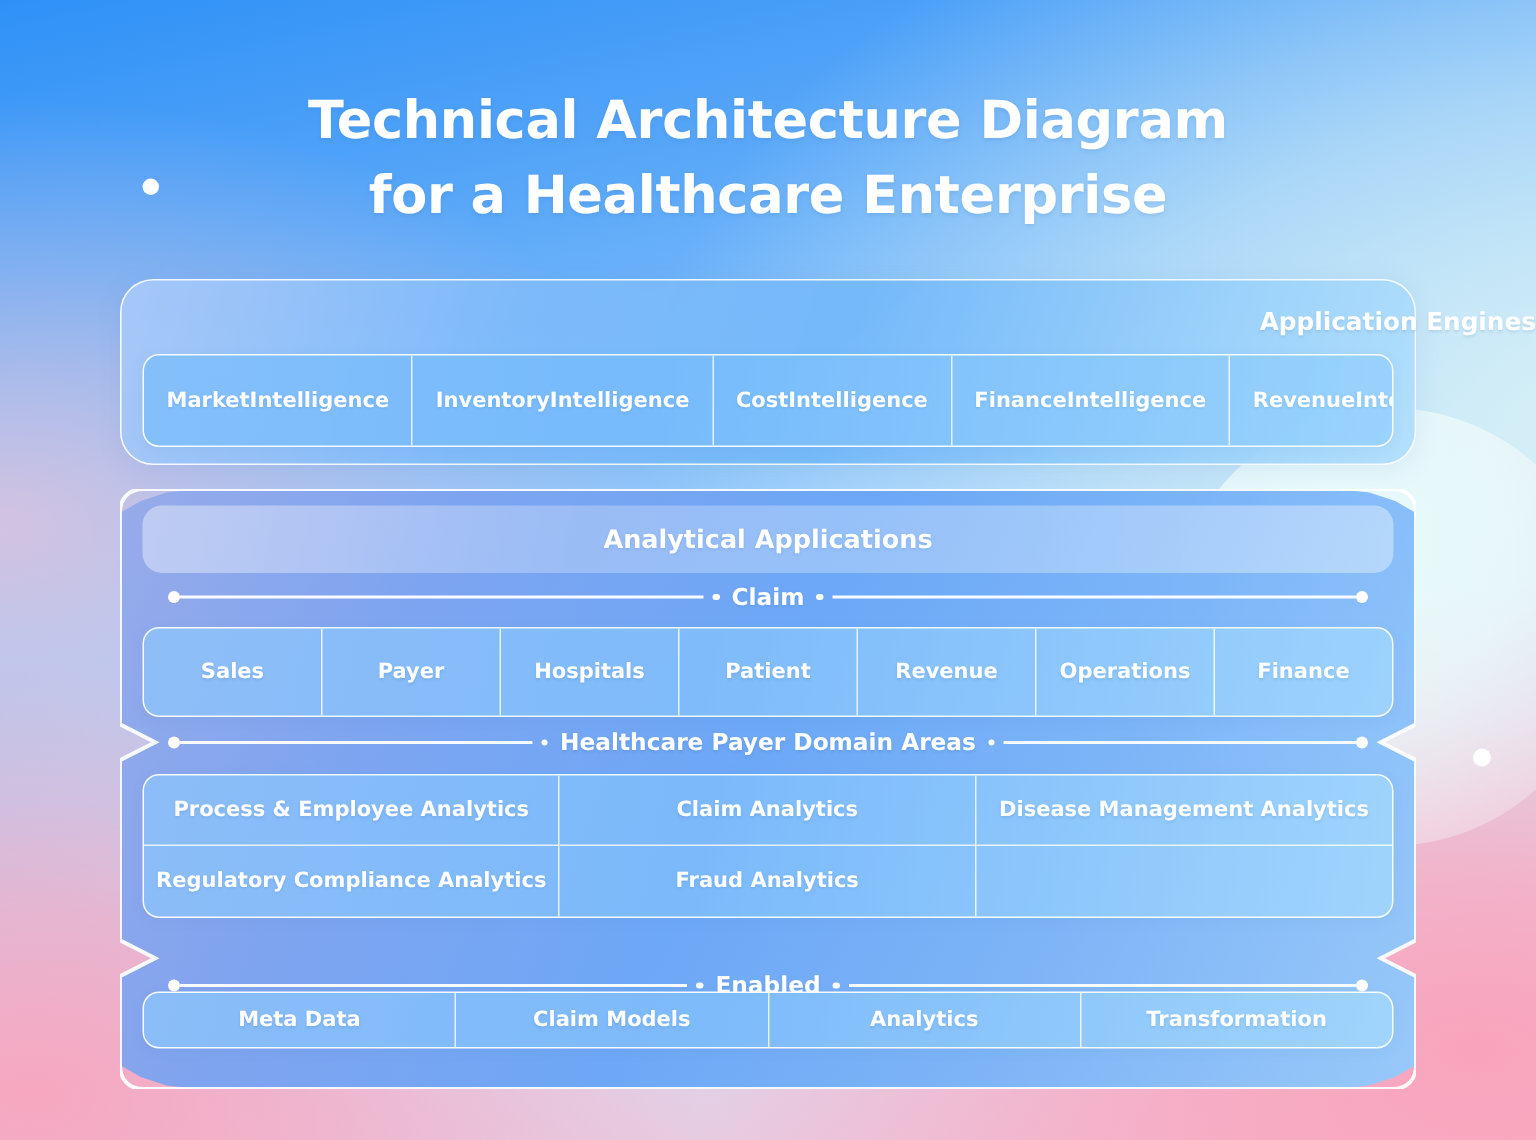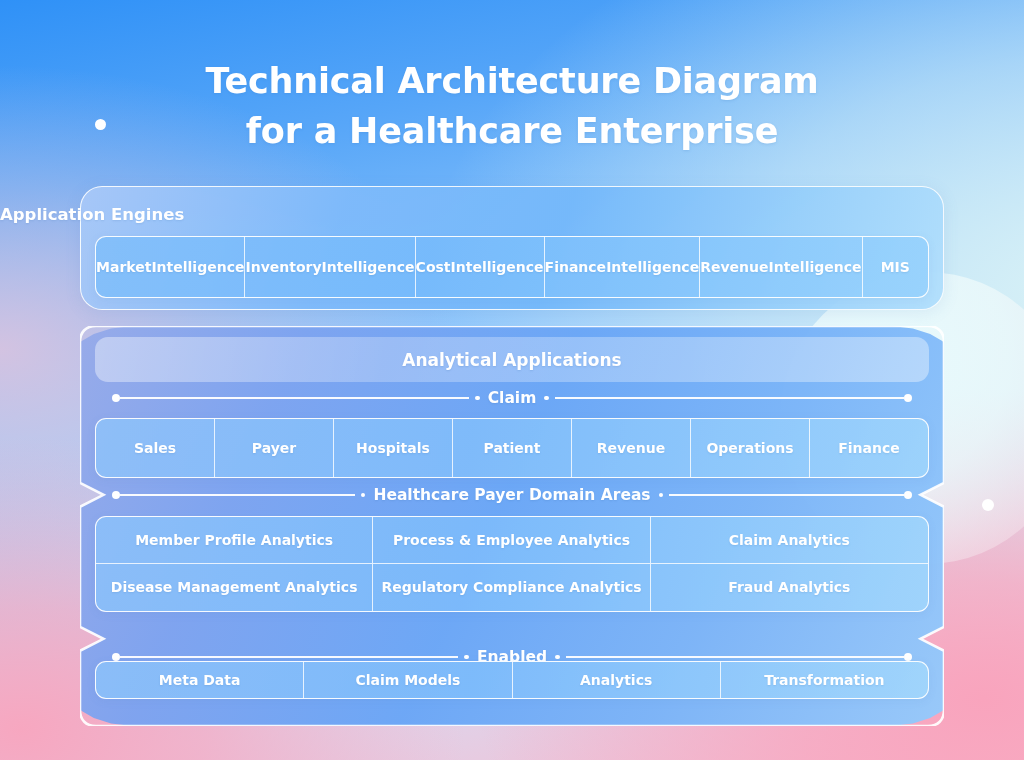--- a/index.html
+++ b/index.html
@@ -104,21 +104,21 @@
     position:absolute; left:80px; top:326px;
     width:864px; height:400px;
     pointer-events:none;
     z-index:3;
   }
 
   
   .panel-heading {
     position:absolute;
     left:0; width:100%;
-    text-align:left;
+    text-align:right;
     color:#ffffff;
     font-size:16.5px;
     font-weight:bold;
     text-shadow:0 1px 2px rgba(70,120,180,0.18);
   }
   #engines-heading { top:205px; }
 
   #analytical-bar {
     position:absolute;
     left:95px; top:337px;
@@ -145,21 +145,21 @@
     box-shadow:0 2px 8px rgba(90,140,200,0.10);
   }
   .cell {
     flex:1;
     display:flex; align-items:center; justify-content:center;
     text-align:center;
     color:#ffffff;
     font-size:14px;
     font-weight:bold;
     line-height:1.35;
-    padding:5px 0;
+    padding:5px 15px;
     border-right:1.2px solid rgba(255,255,255,0.80);
     text-shadow:0 1px 2px rgba(70,120,180,0.20);
   }
   .cell:last-child { border-right:none; }
 
   #row-engines {
     top:236px; height:62px;
     background:linear-gradient(100deg, rgba(128,190,250,0.88) 0%, rgba(118,186,251,0.88) 40%, rgba(150,209,252,0.88) 100%);
   }
   #row-core {
@@ -326,23 +326,20 @@
     <span class="end-dot"></span>
     <span class="line"></span>
     <span class="mini-dot"></span>
     <span class="divider-label">Healthcare Payer Domain Areas</span>
     <span class="mini-dot"></span>
     <span class="line"></span>
     <span class="end-dot"></span>
   </div>
   <div id="grid-domain">
       <div class="cell">
-        <span>Member Profile Analytics</span>
-      </div>
-      <div class="cell">
         <span>Process &amp; Employee Analytics</span>
       </div>
       <div class="cell">
         <span>Claim Analytics</span>
       </div>
       <div class="cell">
         <span>Disease Management Analytics</span>
       </div>
       <div class="cell">
         <span>Regulatory Compliance Analytics</span>

